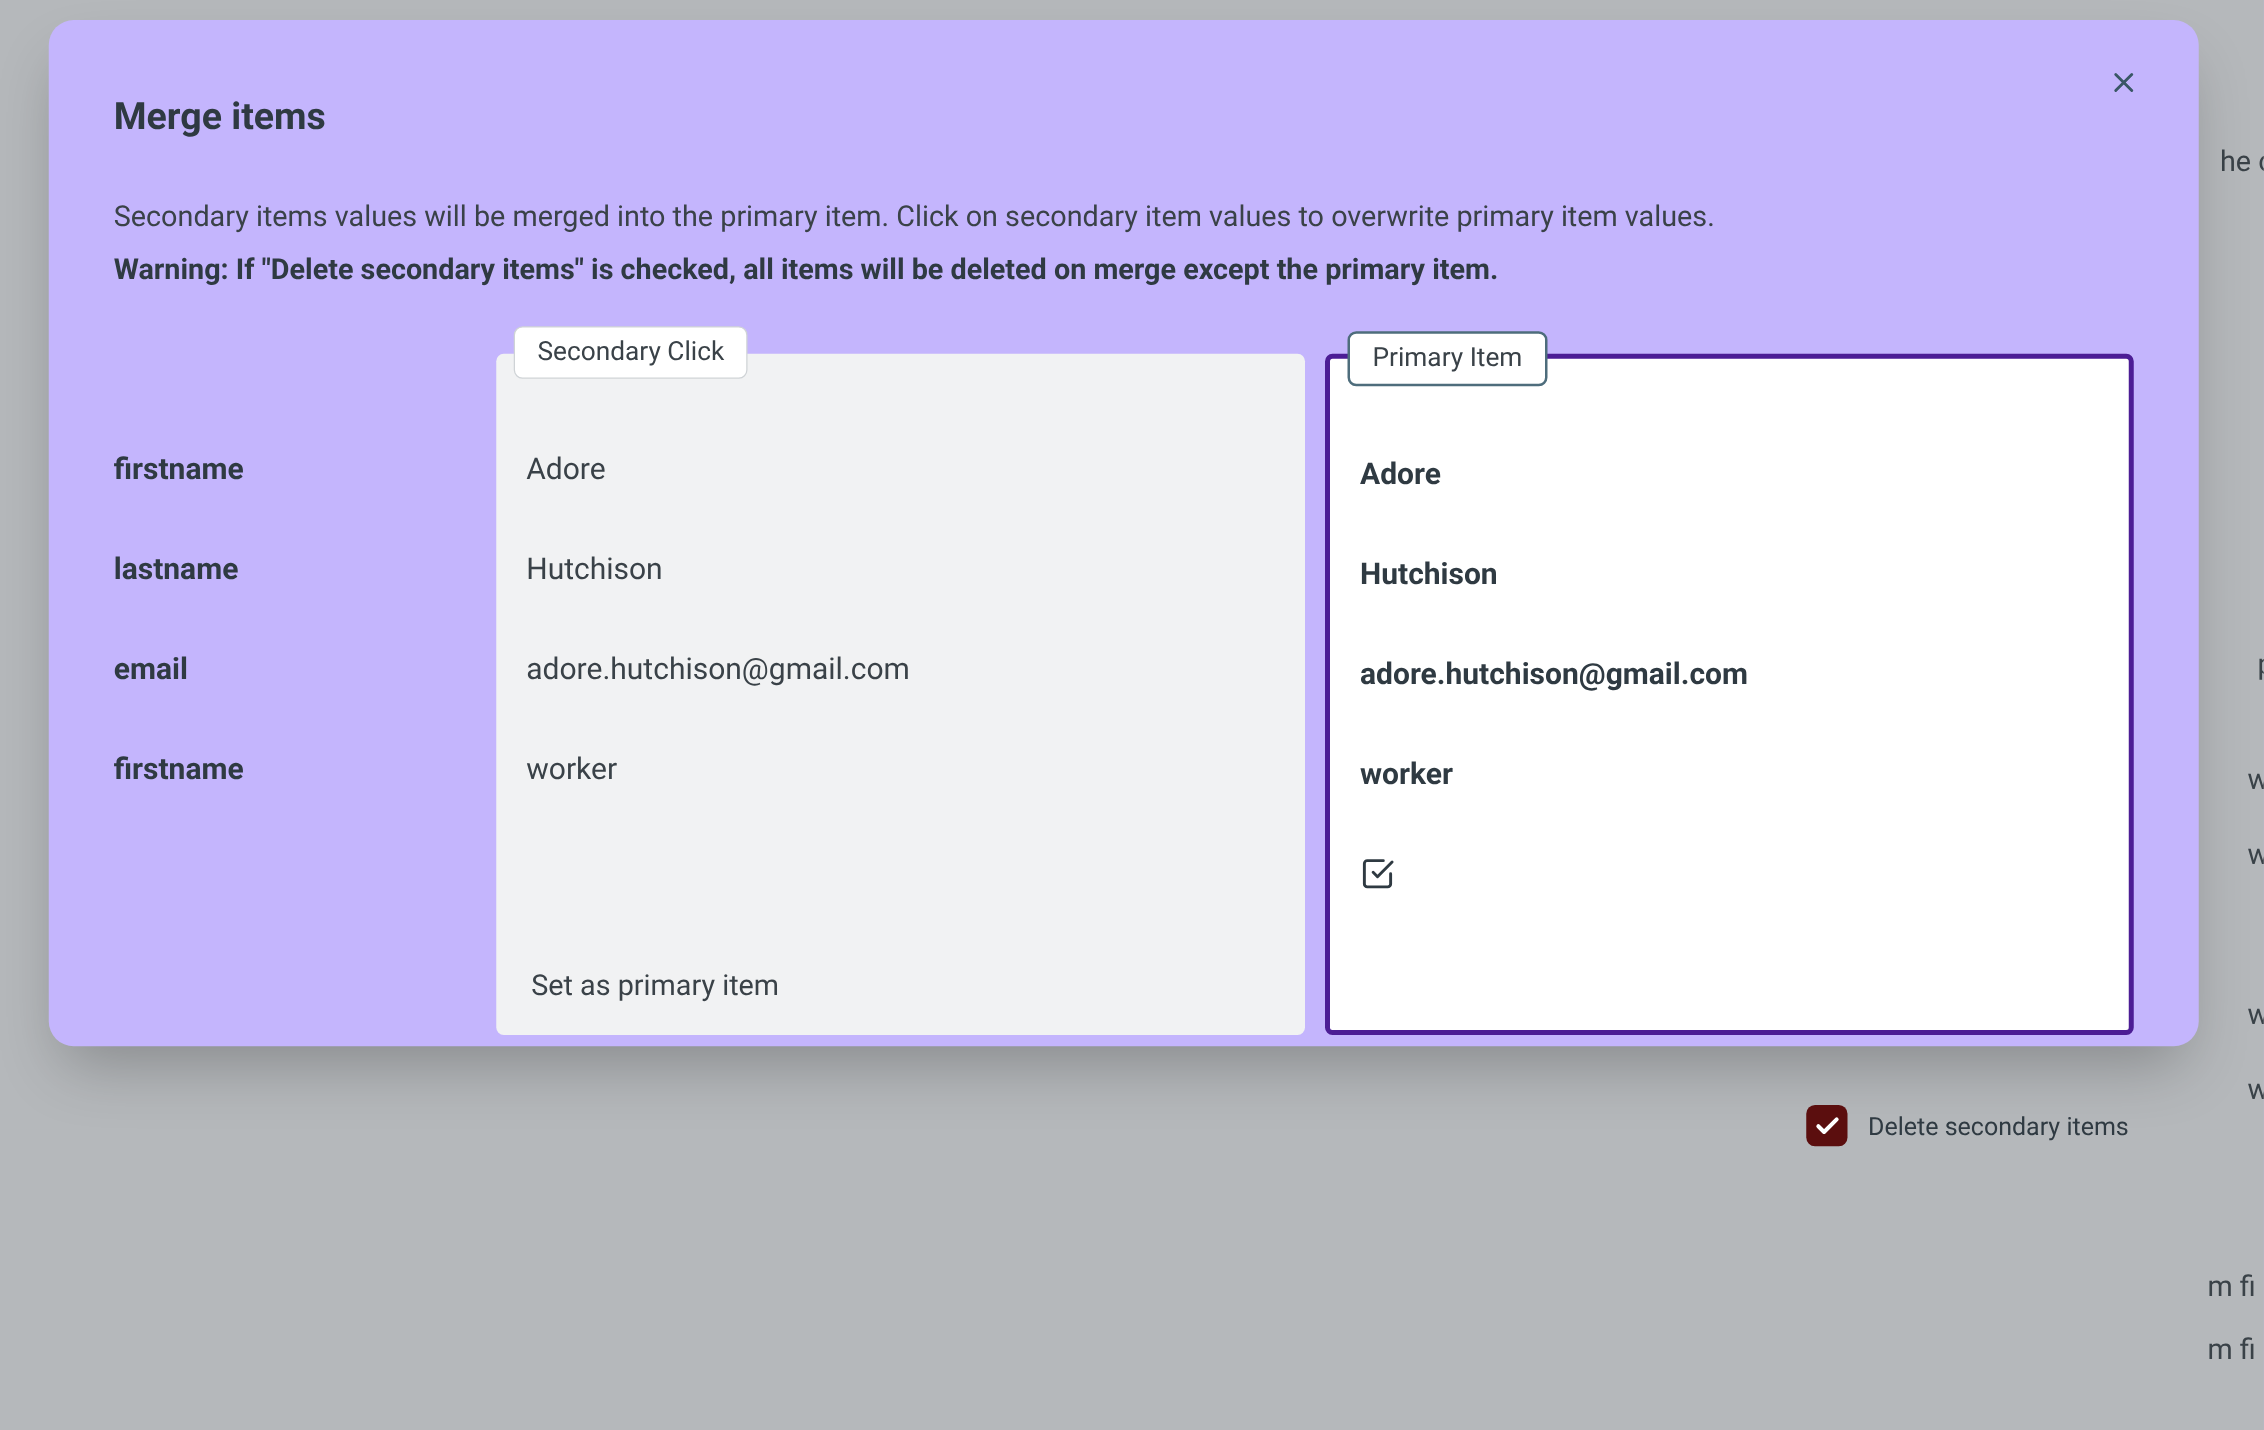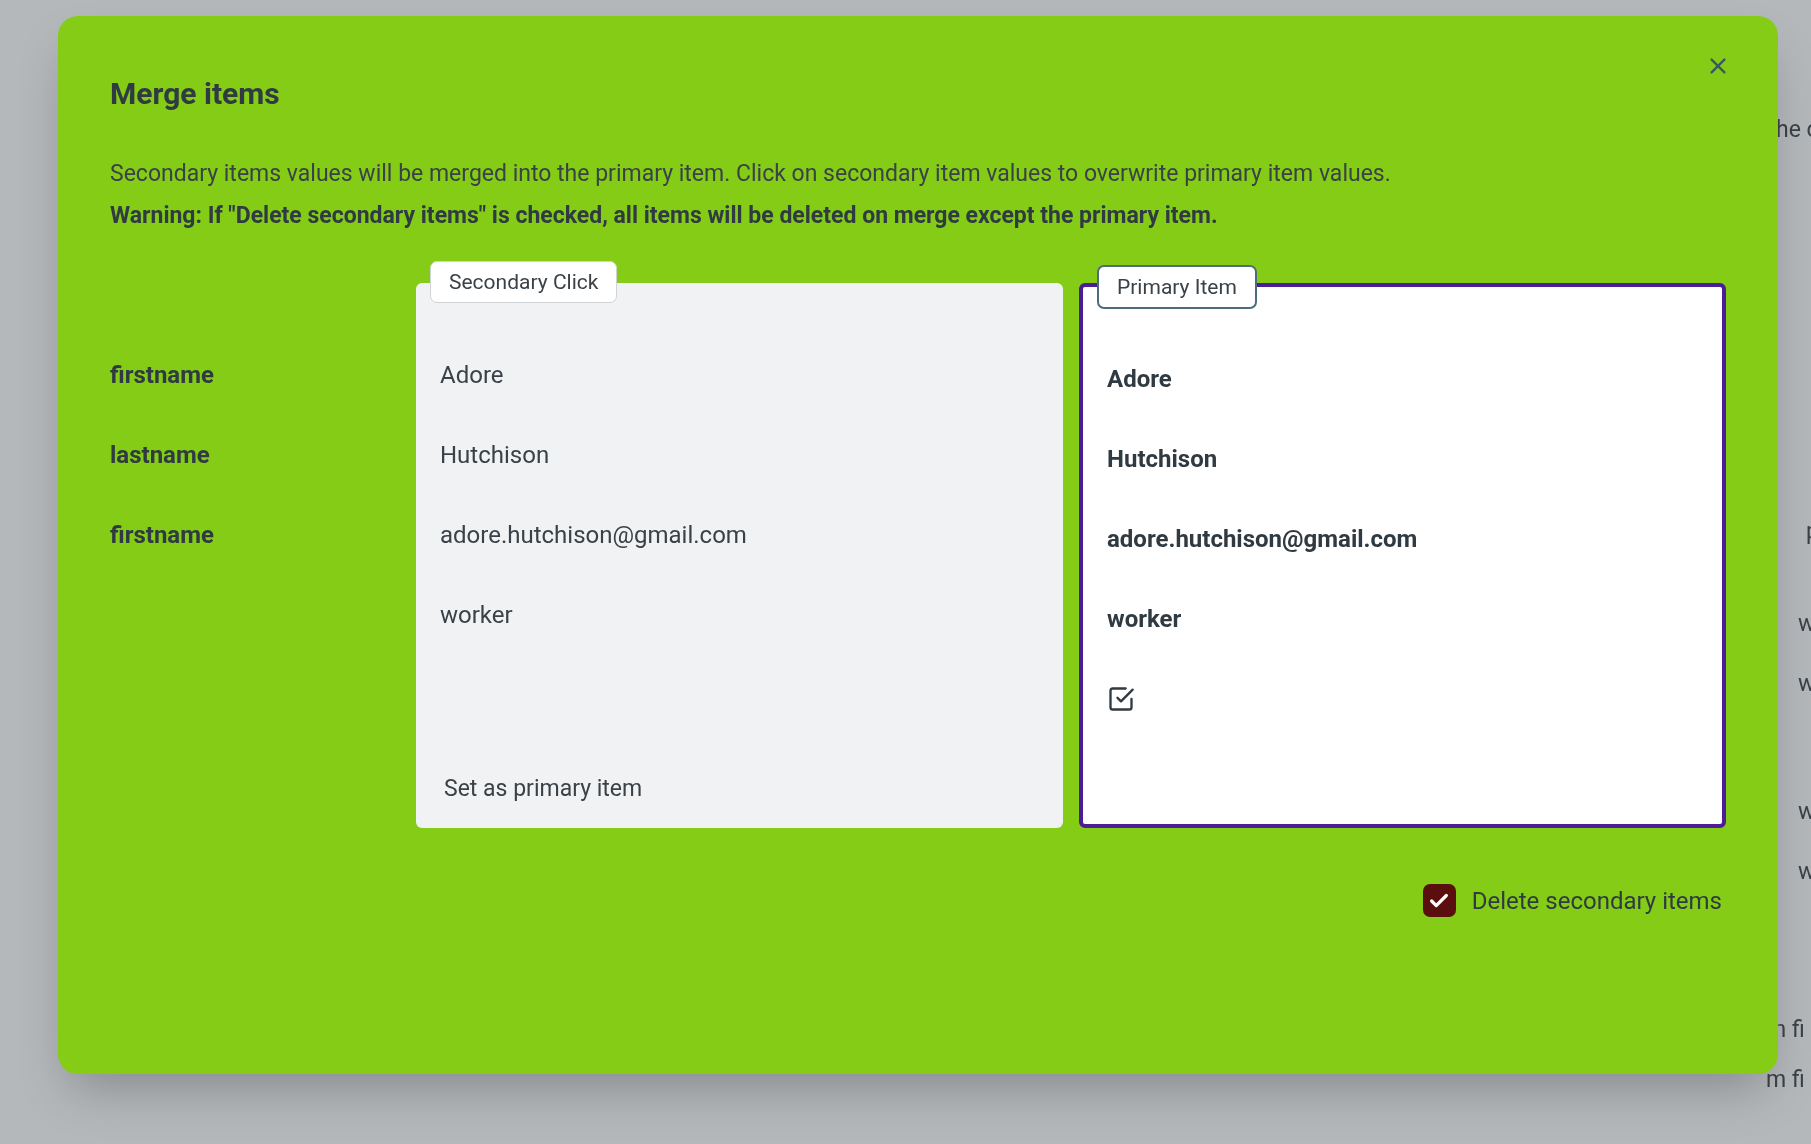--- a/index.html
+++ b/index.html
@@ -22,24 +22,24 @@
     }
     .bg-text {
       position: absolute;
       color: #3a4248;
       font-size: 23px;
       white-space: nowrap;
     }
     .modal {
       position: absolute;
       top: 16px;
-      left: 58px;
+      left: 39px;
       width: 1720px;
-      height: 1058px;
-      background: #84cc16;
+      height: 821px;
+      background: #c4b5fd;
       border-radius: 20px;
       padding: 50px 52px 40px 52px;
       box-shadow: 0 25px 50px -12px rgba(0,0,0,0.25);
     }
     .close-btn {
       position: absolute;
       top: 30px;
       right: 40px;
       width: 40px;
       height: 40px;
@@ -157,21 +157,21 @@
       align-items: center;
       justify-content: center;
       cursor: pointer;
     }
     .delete-check svg {
       width: 22px;
       height: 22px;
       color: #ffffff;
     }
     .delete-label {
-      font-size: 24px;
+      font-size: 20px;
       color: #2f3a42;
     }
     .button-row {
       display: flex;
       justify-content: space-between;
       align-items: center;
       margin-top: 56px;
       padding-left: 22px;
       padding-right: 4px;
     }
@@ -226,20 +226,21 @@
   <h1 class="modal-title">Merge items</h1>
 
   <p class="modal-desc">Secondary items values will be merged into the primary item. Click on secondary item values to overwrite primary item values.</p>
   <p class="modal-warn">Warning: If "Delete secondary items" is checked, all items will be deleted on merge except the primary item.</p>
 
   <div class="merge-grid">
 
     <div class="labels-col">
       <div class="label-row">firstname</div>
       <div class="label-row">lastname</div>
+      <div class="label-row">email</div>
       <div class="label-row">firstname</div>
     </div>
 
     <div class="panel panel-secondary">
       <div class="panel-badge">Secondary Click</div>
       <div class="value-row">Adore</div>
       <div class="value-row">Hutchison</div>
       <div class="value-row">adore.hutchison@gmail.com</div>
       <div class="value-row">worker</div>
       <div class="value-row"></div>

